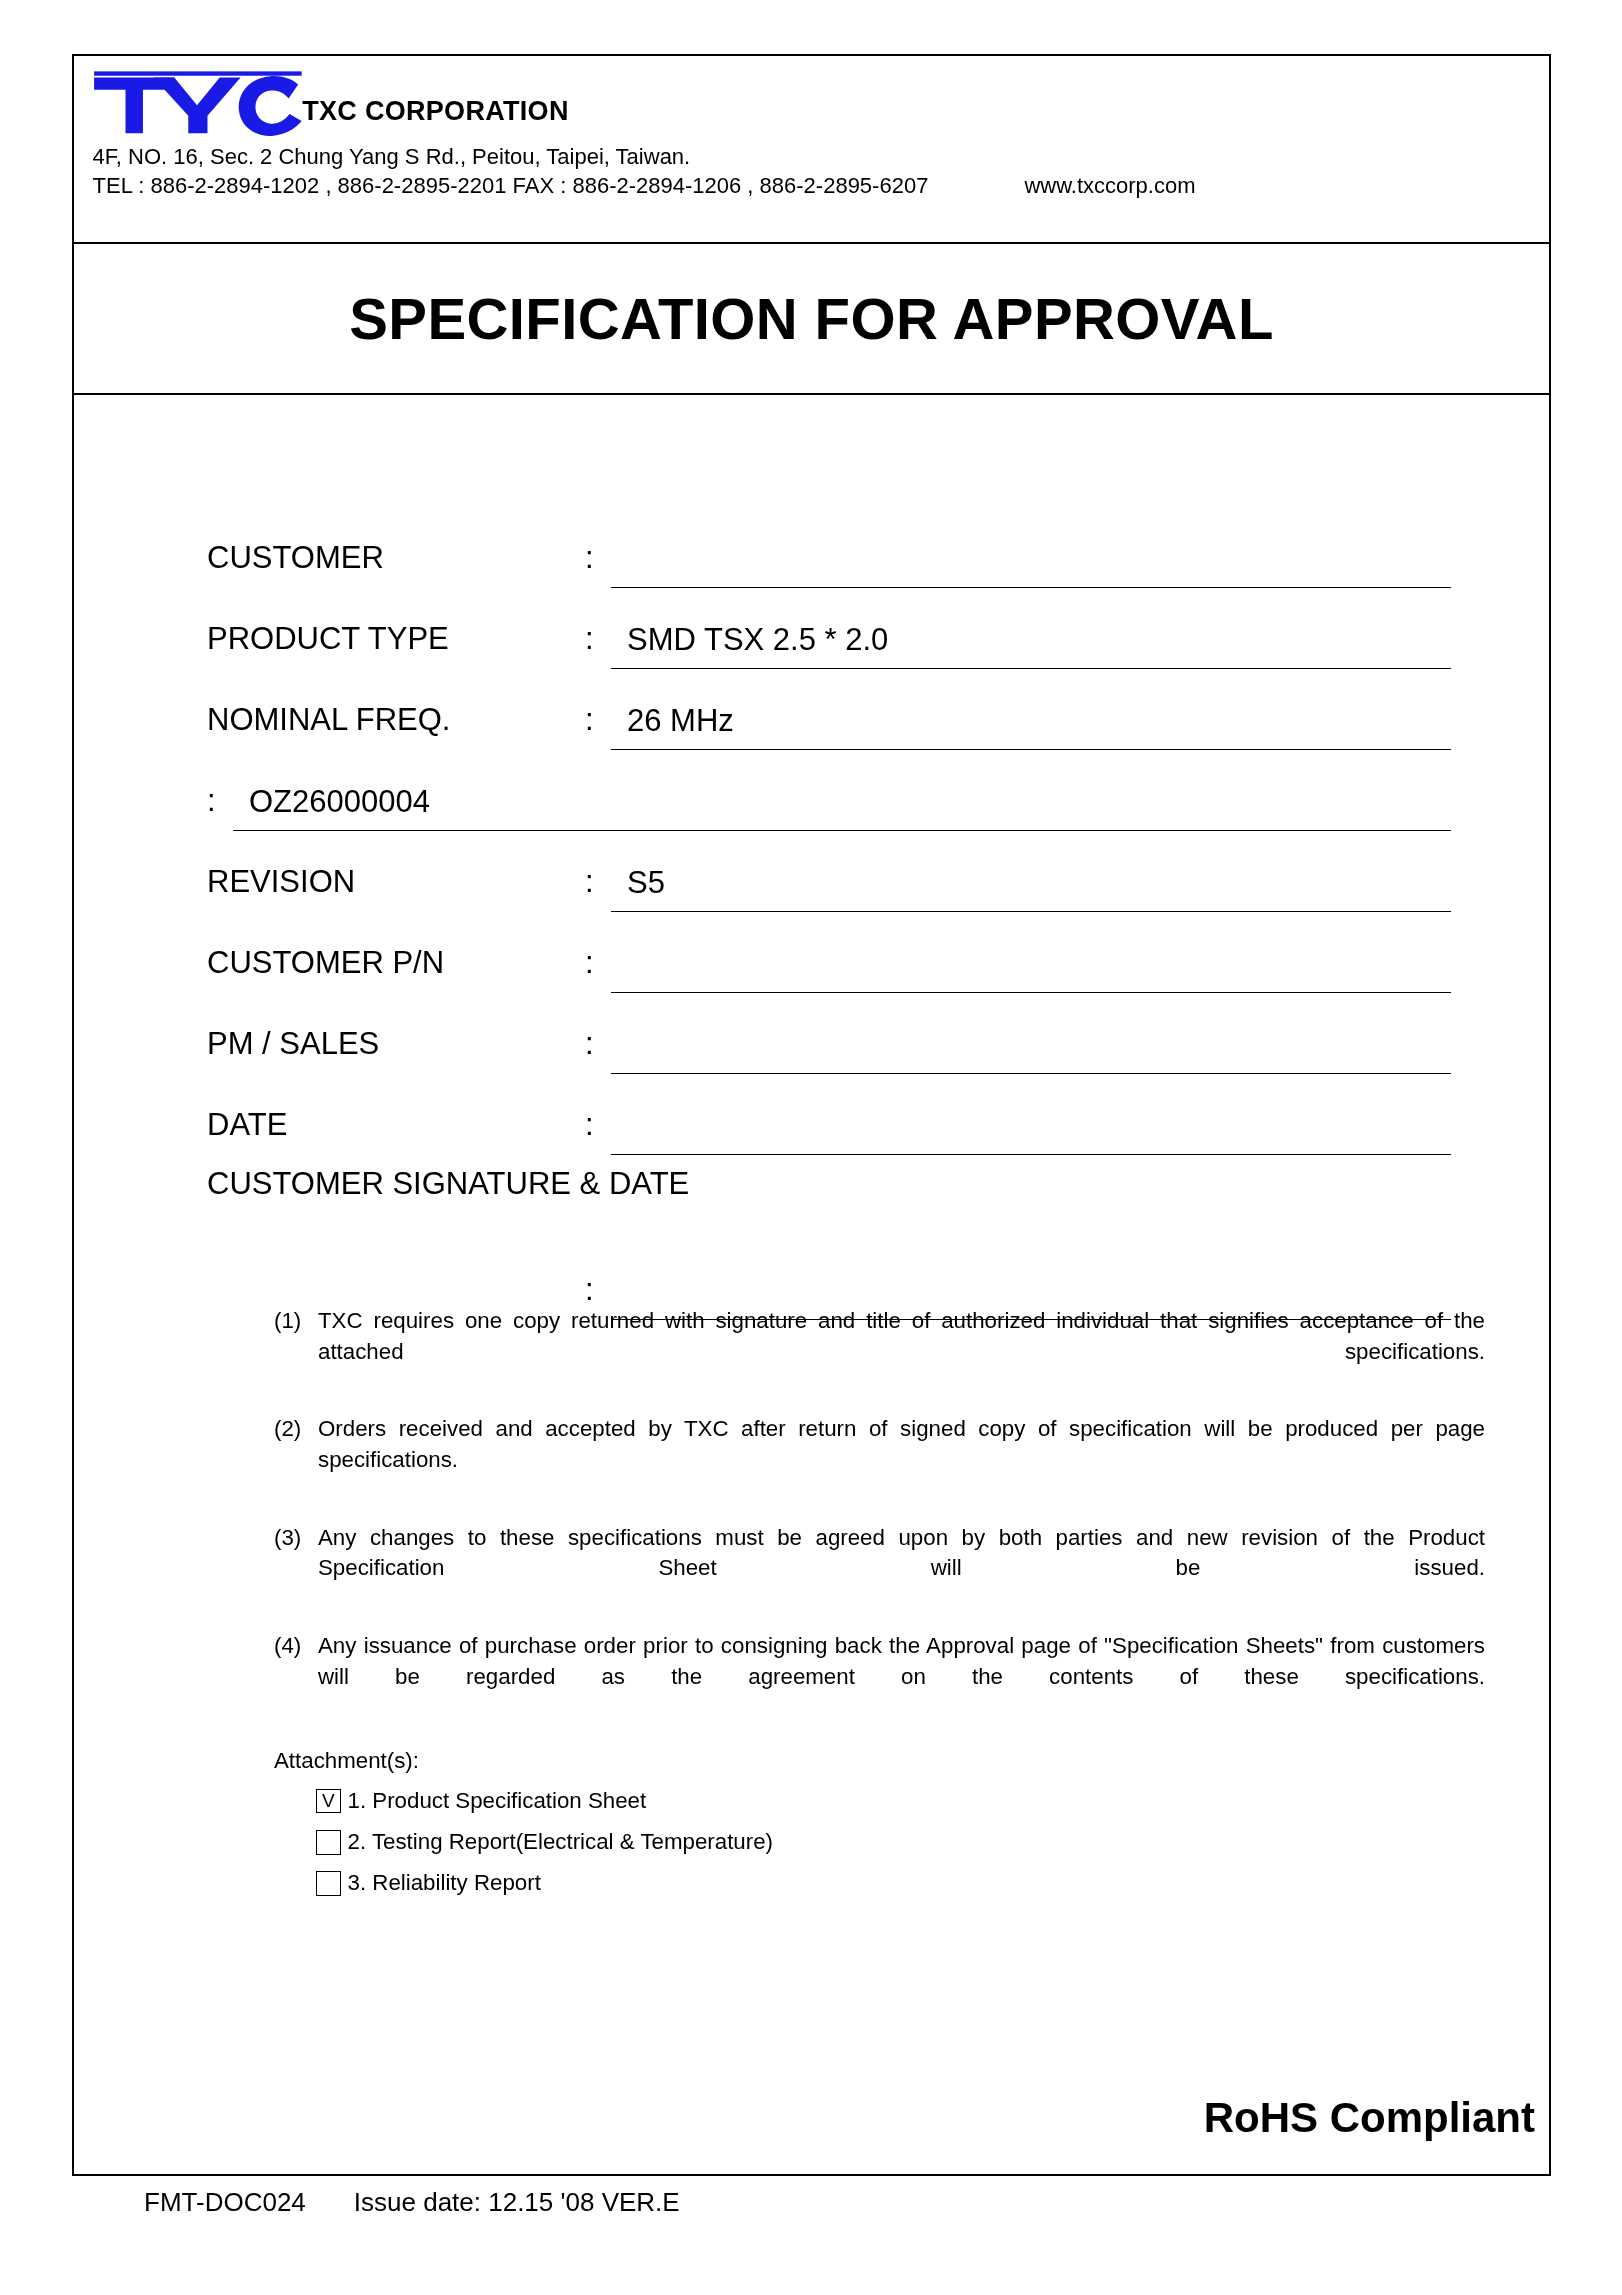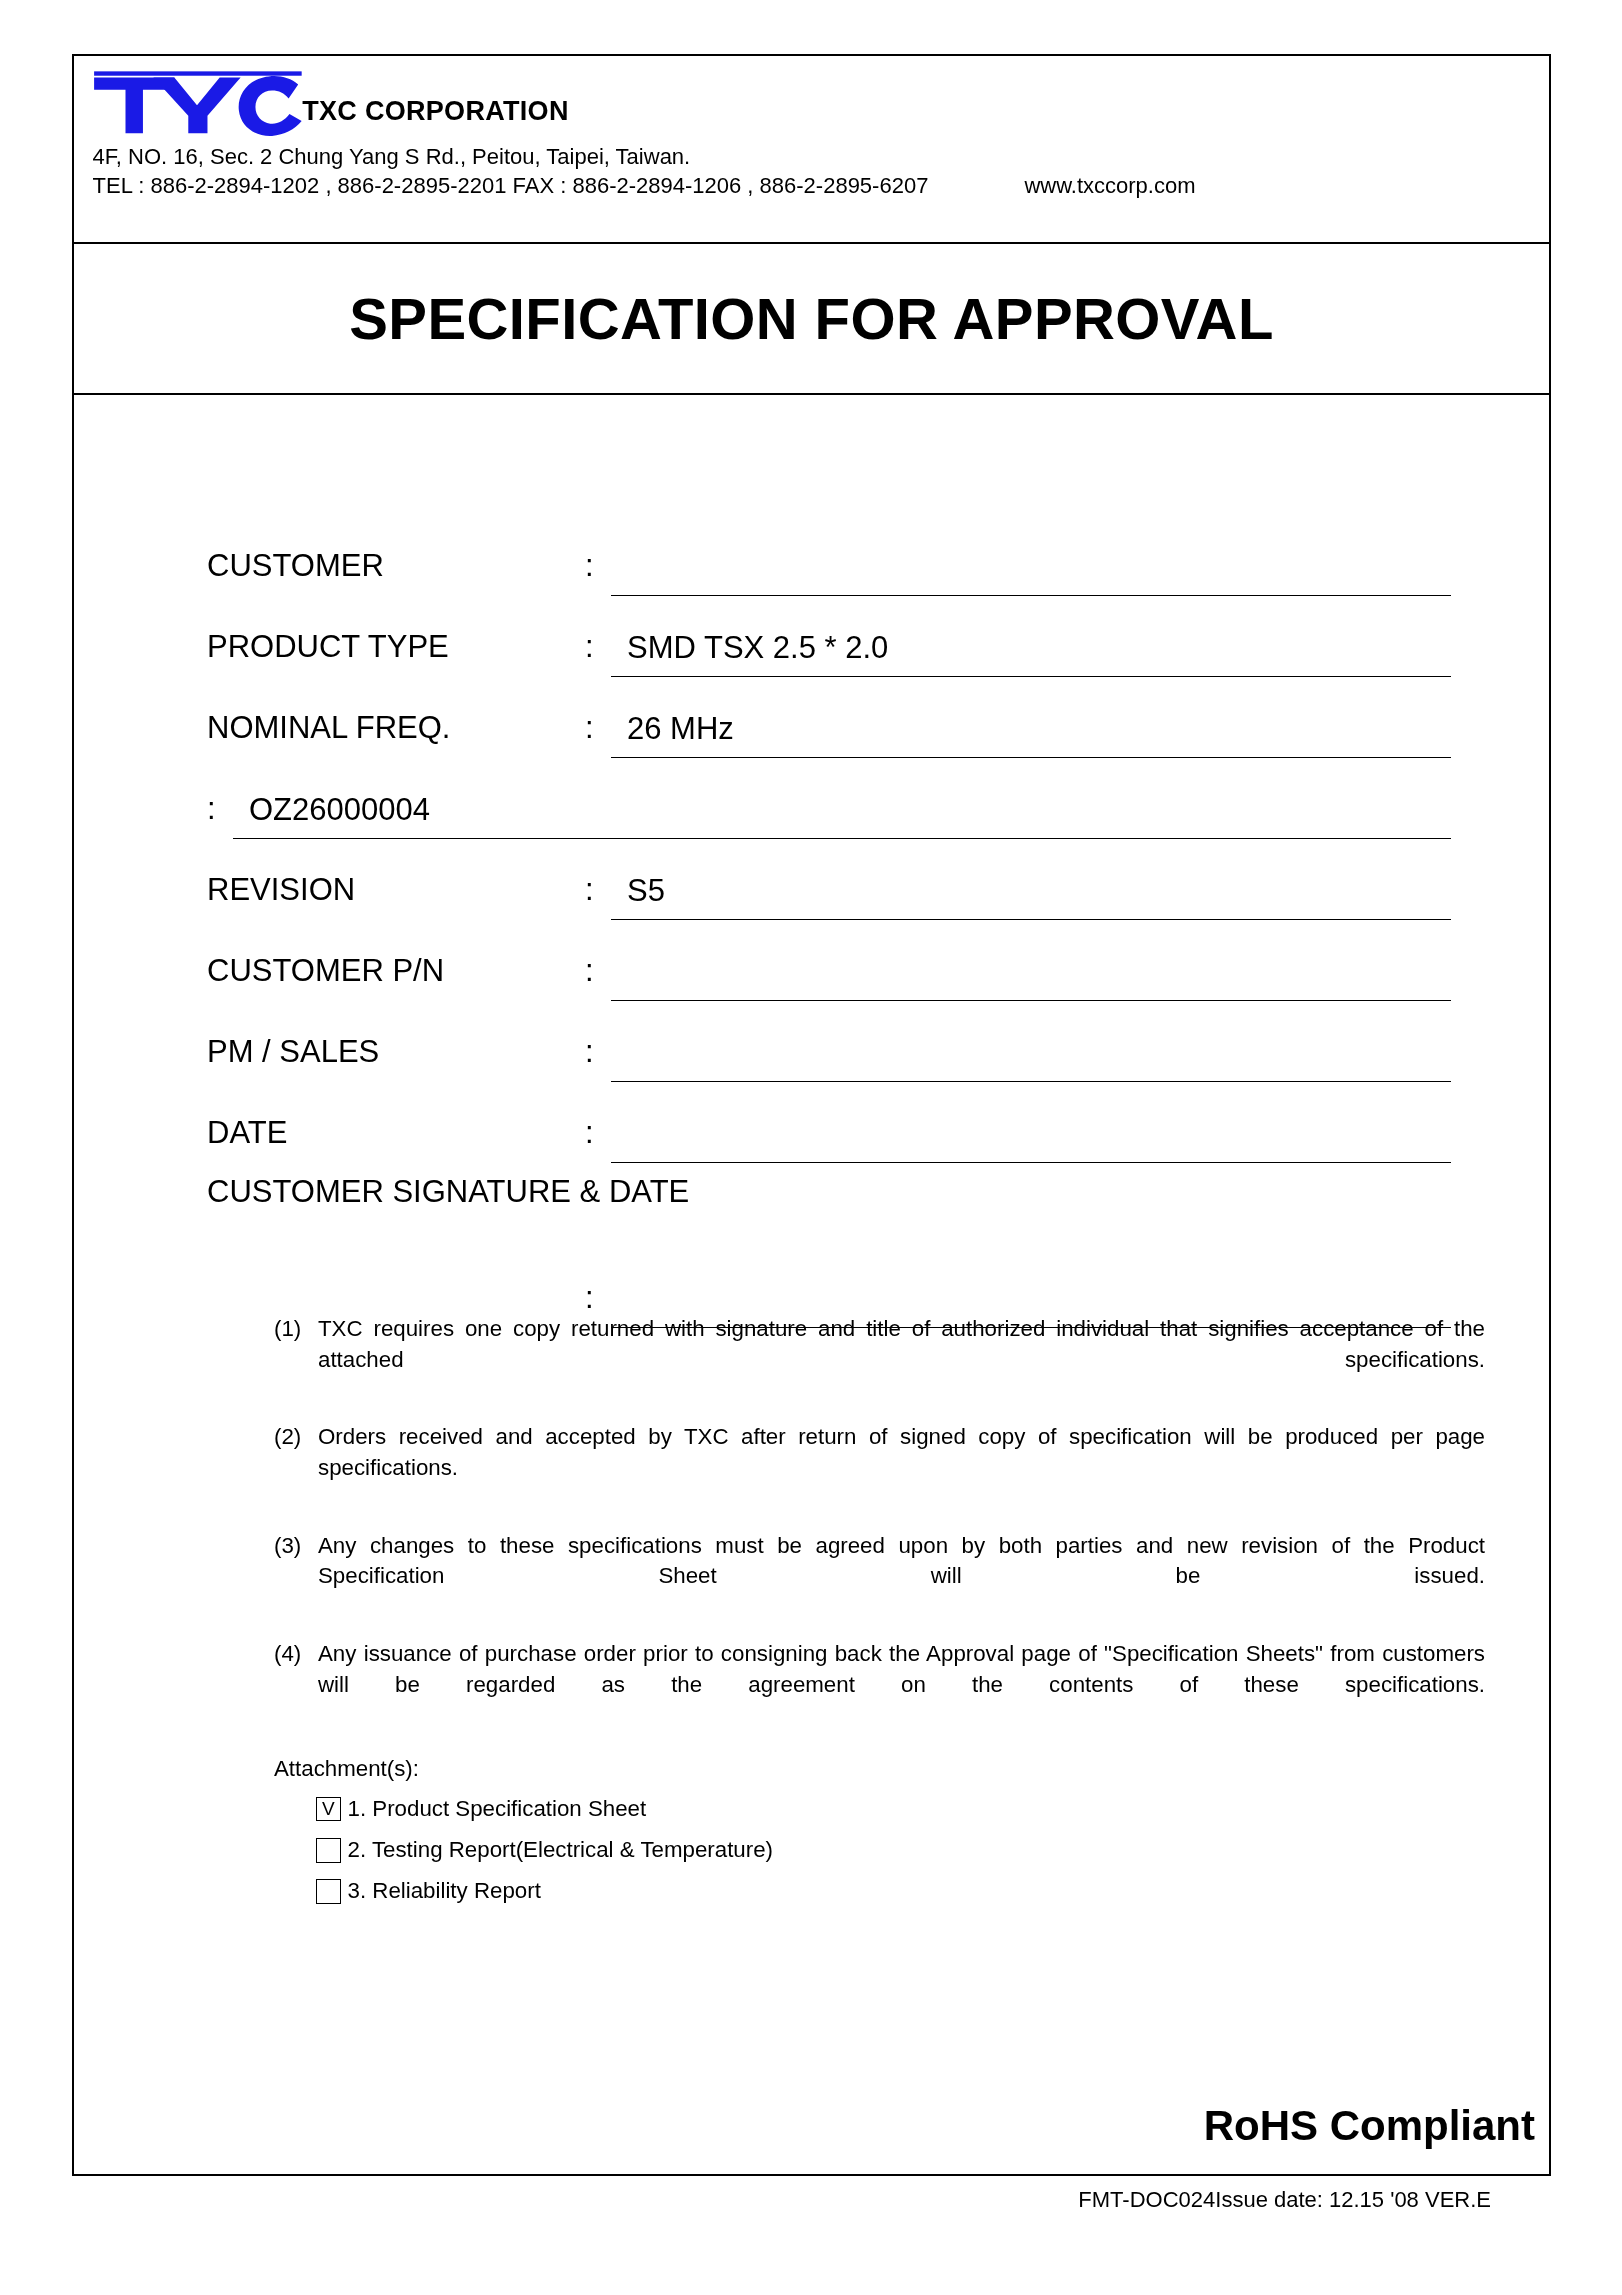--- a/index.html
+++ b/index.html
@@ -89,21 +89,20 @@
     font-size: 58px;
     font-weight: bold;
     letter-spacing: 0.4px;
   }
 
   
   .body-area {
     position: relative;
     height: 1777px;
     padding: 0;
-    margin-top: 8px;
   }
 
   
   .form-wrap {
     position: absolute;
     left: 133px;
     top: 112px;
     width: 1244px;
   }
   .form-row {
@@ -205,24 +204,25 @@
     font-weight: bold;
   }
 
   
   .footer {
     position: absolute;
     left: 72px;
     top: 2176px;
     width: 1479px;
     display: flex;
-    justify-content: flex-end;
+    justify-content: flex-start;
     align-items: center;
-    font-size: 22px;
+    font-size: 26px;
     padding: 10.5px 28px 0 72px;
+    gap: 48px;
   }
   .footer .right { padding-right: 32px; }
 </style>
 </head>
 <body>
 
 <div class="page">
 
   <div class="doc-frame">
 

